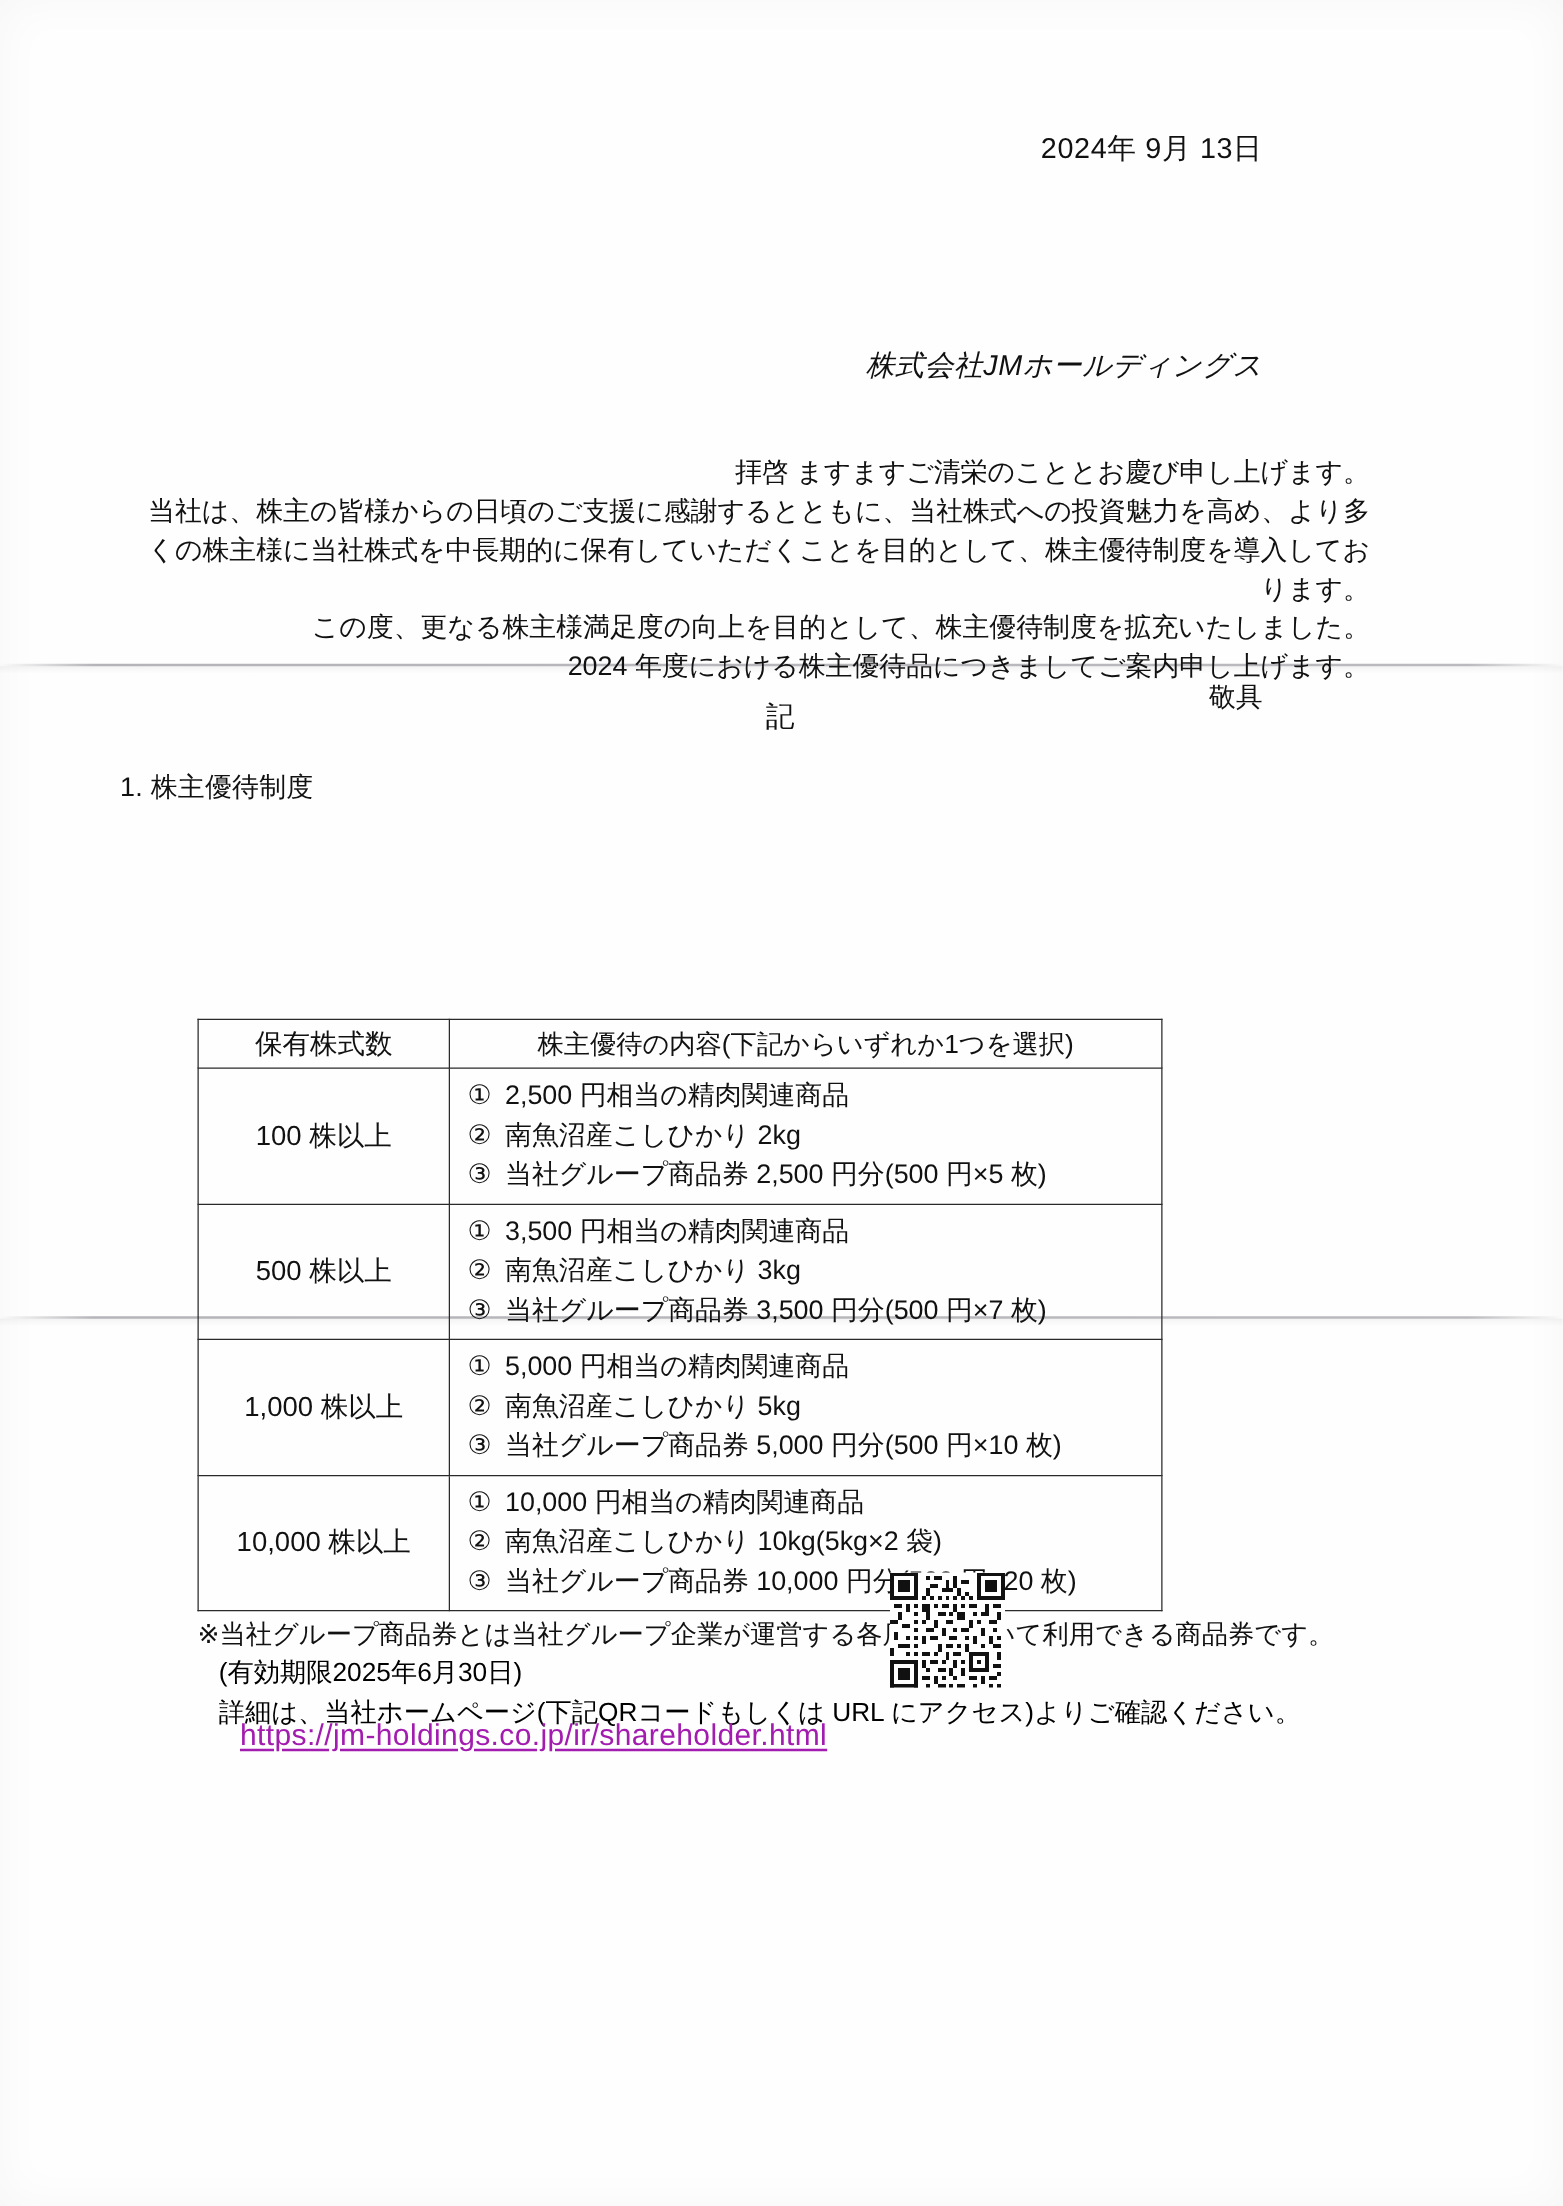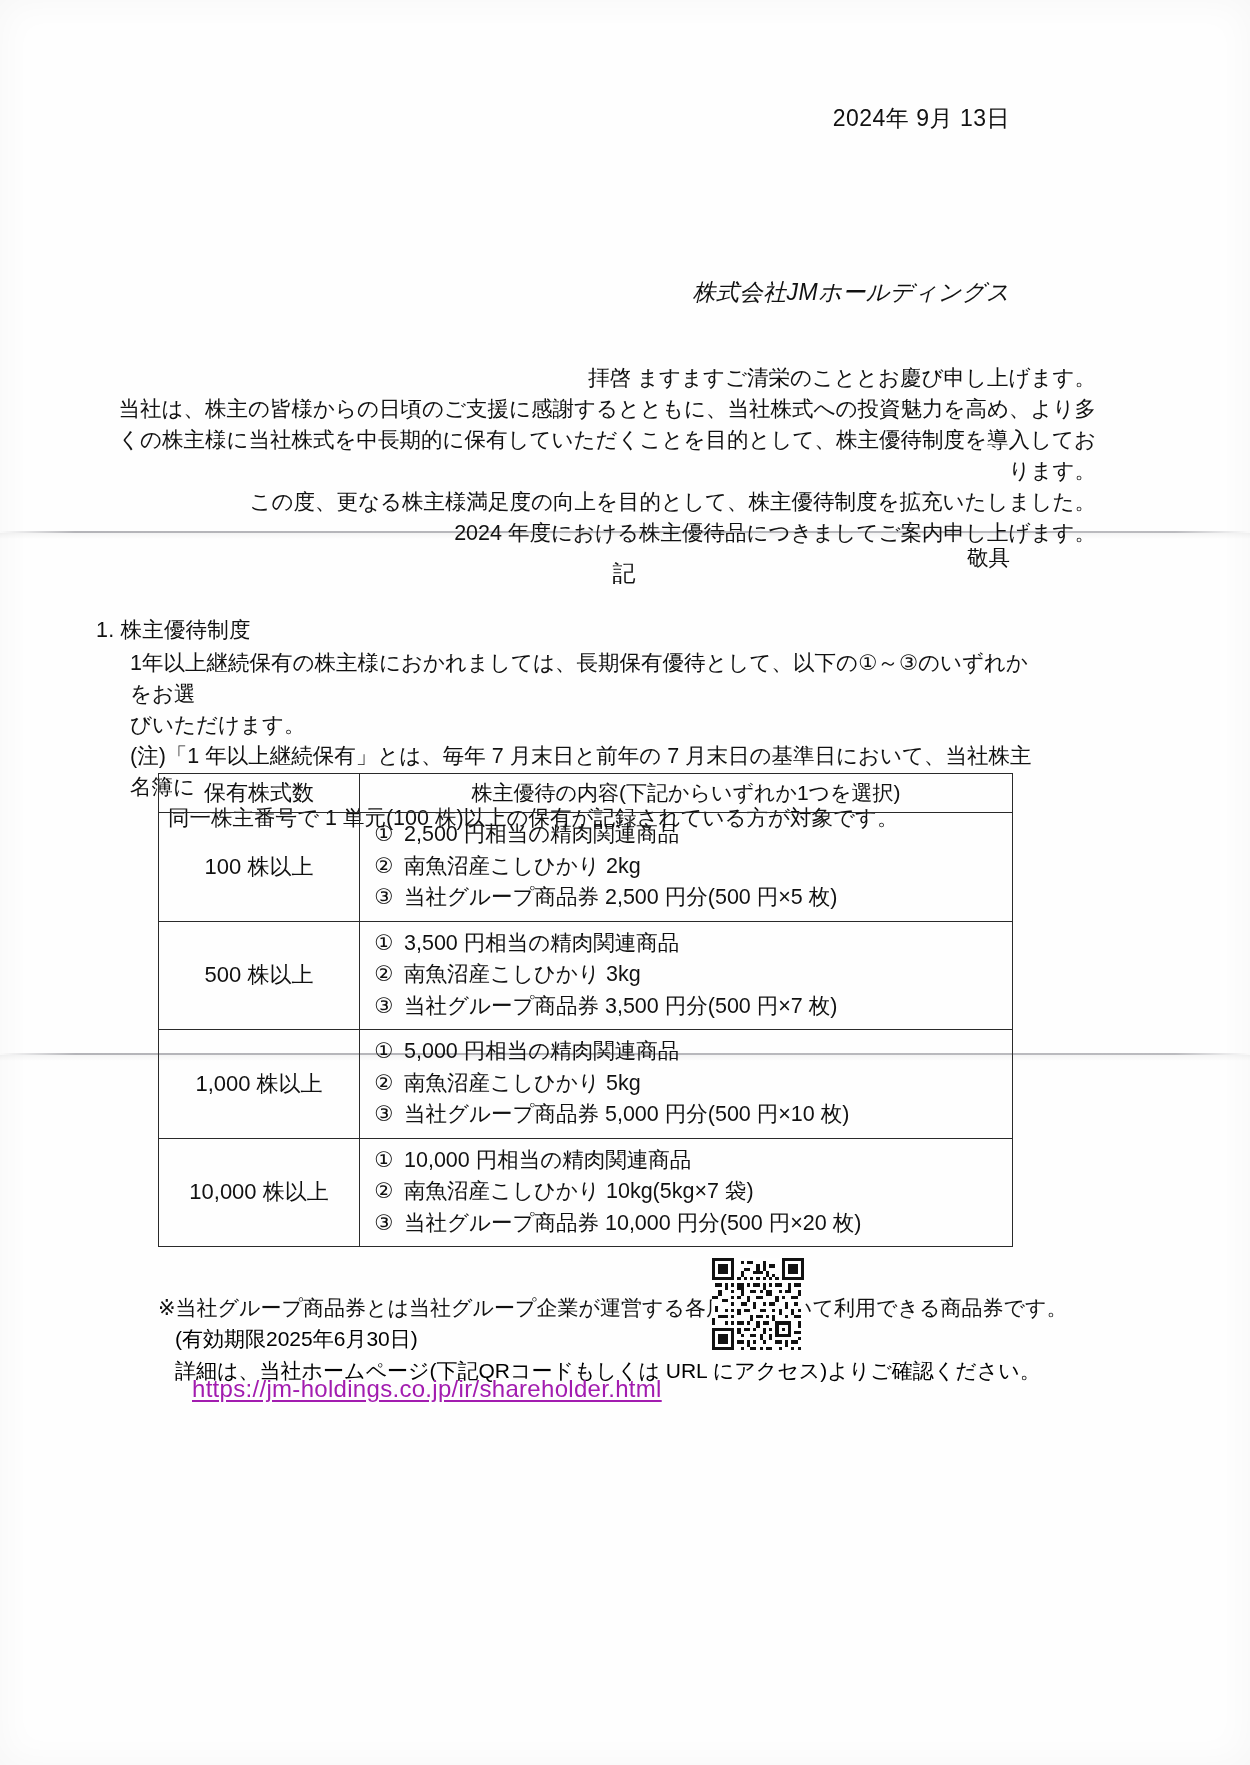--- a/index.html
+++ b/index.html
@@ -46,21 +46,21 @@
   .sec-body{
     position:absolute;top:648px;left:130px;width:905px;
     font-size:21.5px;line-height:31px;
   }
   .sec-body p{margin:0;}
   .note-hang{padding-left:0;text-indent:0;}
   .note-l2{padding-left:38px;}
 
   
   .tbl{
-    position:absolute;top:773px;left:158px;width:855px;
+    position:absolute;top:815px;left:158px;width:772px;
     border-collapse:collapse;table-layout:fixed;
   }
   .tbl td,.tbl th{
     border:1.6px solid #2a2a2a;
     padding:0;font-weight:400;
   }
   .tbl .c-shares{width:200px;text-align:center;font-size:22px;}
   .tbl .c-benefit{text-align:left;}
   .tbl thead td{height:38px;font-size:21px;text-align:center;}
   .tbl tbody td{vertical-align:middle;}
@@ -116,26 +116,20 @@
     <p class="indent1">この度、更なる株主様満足度の向上を目的として、株主優待制度を拡充いたしました。</p>
     <p class="indent1">2024 年度における株主優待品につきましてご案内申し上げます。</p>
   </div>
 
   <div class="keigu">敬具</div>
 
   <div class="ki">記</div>
 
   <div class="sec-title">1. 株主優待制度</div>
 
-  <div class="sec-body">
-    <p>1年以上継続保有の株主様におかれましては、長期保有優待として、以下の①～③のいずれかをお選</p>
-    <p>びいただけます。</p>
-    <p class="note-hang">(注)「1 年以上継続保有」とは、毎年 7 月末日と前年の 7 月末日の基準日において、当社株主名簿に</p>
-    <p class="note-l2">同一株主番号で 1 単元(100 株)以上の保有が記録されている方が対象です。</p>
-  </div>
 
   <table class="tbl">
     <thead>
       <tr>
         <td class="c-shares">保有株式数</td>
         <td class="c-benefit" style="text-align:center">株主優待の内容(下記からいずれか1つを選択)</td>
       </tr>
     </thead>
     <tbody>
       <tr>
@@ -166,21 +160,21 @@
             <div><span class="cmark">②</span><span>南魚沼産こしひかり  5kg</span></div>
             <div><span class="cmark">③</span><span>当社グループ商品券  5,000 円分(500 円×10 枚)</span></div>
           </div>
         </td>
       </tr>
       <tr>
         <td class="c-shares">10,000 株以上</td>
         <td class="c-benefit">
           <div class="benefit-list">
             <div><span class="cmark">①</span><span>10,000  円相当の精肉関連商品</span></div>
-            <div><span class="cmark">②</span><span>南魚沼産こしひかり  10kg(5kg×7 袋)</span></div>
+            <div><span class="cmark">②</span><span>南魚沼産こしひかり  10kg(5kg×2 袋)</span></div>
             <div><span class="cmark">③</span><span>当社グループ商品券  10,000 円分(500 円×20 枚)</span></div>
           </div>
         </td>
       </tr>
     </tbody>
   </table>
 
   <div class="note-star">※当社グループ商品券とは当社グループ企業が運営する各店舗において利用できる商品券です。</div>
   <div class="note-orange o1">(有効期限2025年6月30日)</div>
   <div class="note-orange o2">詳細は、当社ホームページ(下記QRコードもしくは URL にアクセス)よりご確認ください。</div>

